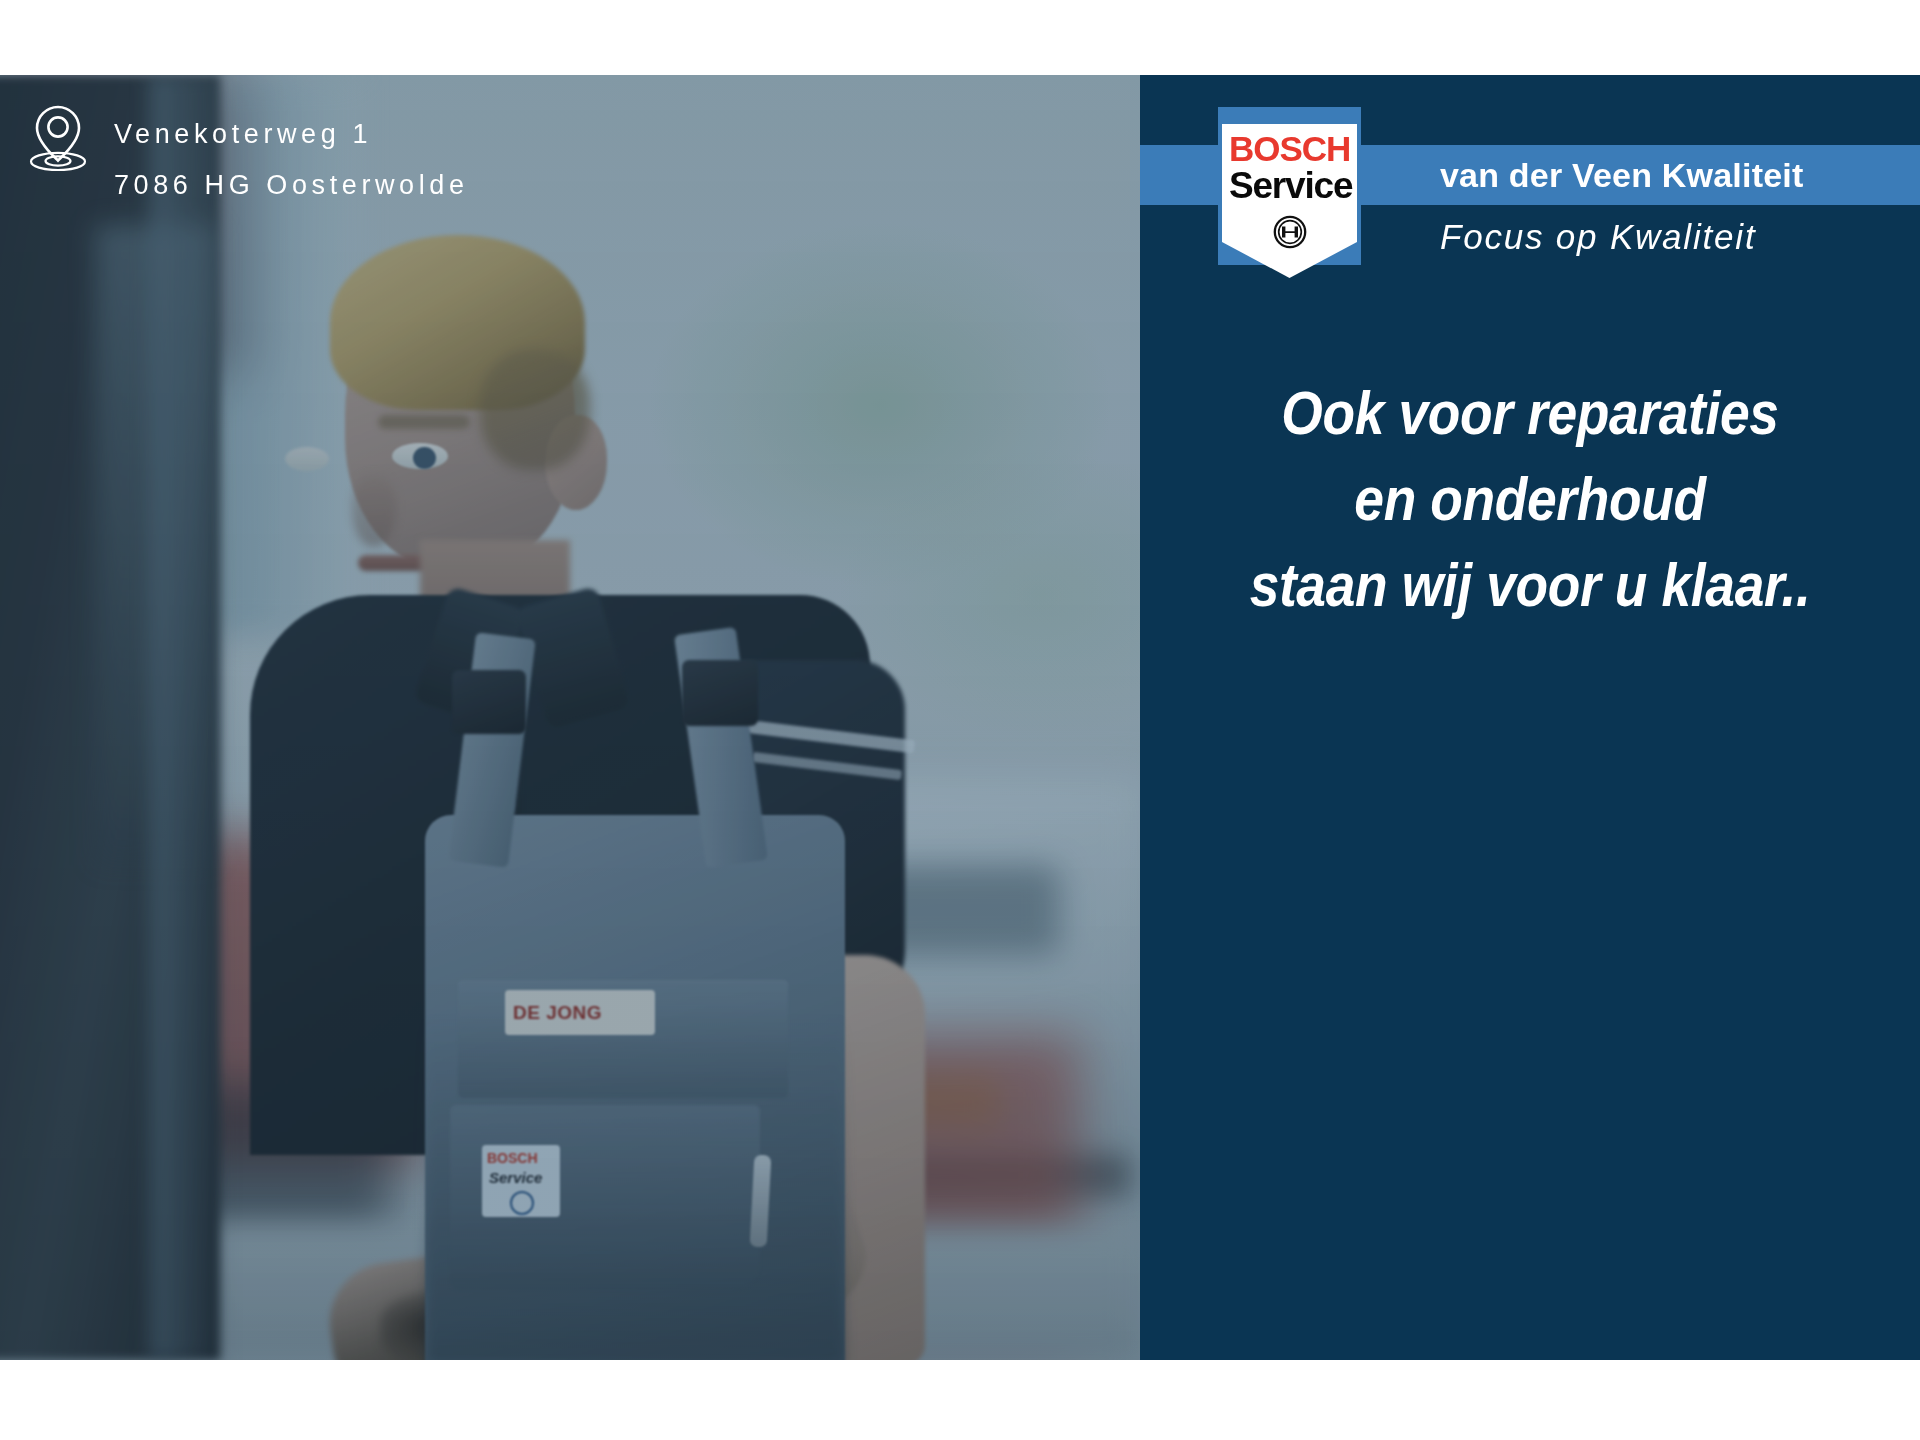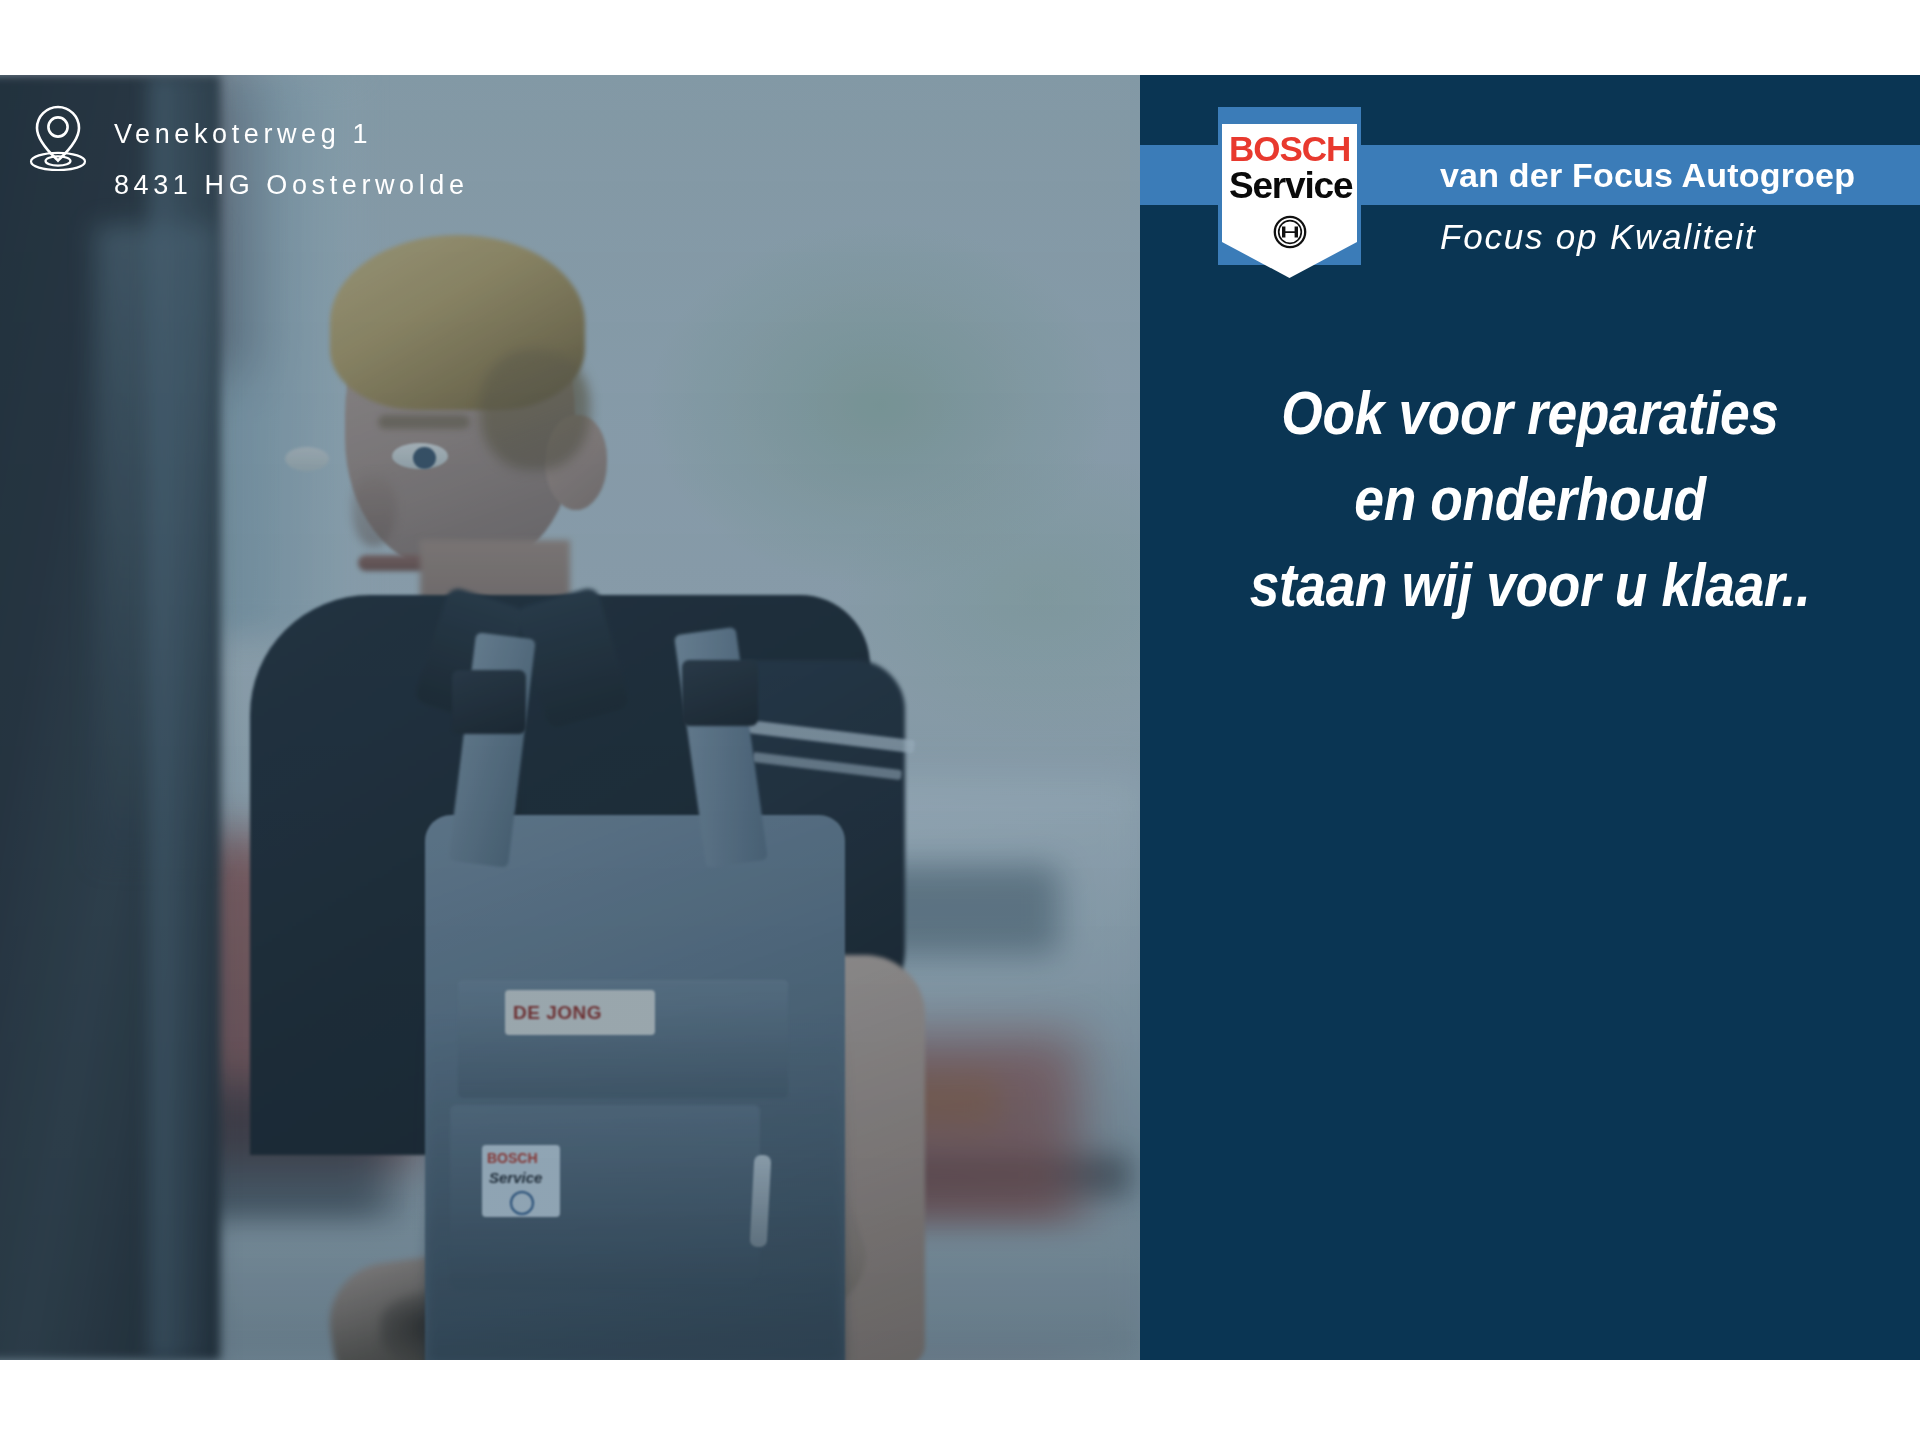--- a/index.html
+++ b/index.html
@@ -281,29 +281,29 @@
 
       <div class="addr">
         <svg class="pin" viewBox="0 0 60 68">
           <path d="M30 4 C18.4 4 9 13.4 9 25 c0 14 16.4 28 21 32.6 C34.6 53 51 39 51 25 C51 13.4 41.6 4 30 4 Z" fill="none" stroke="#ffffff" stroke-width="2.6"></path>
           <circle cx="30" cy="24" r="9.6" fill="none" stroke="#ffffff" stroke-width="2.6"></circle>
           <ellipse cx="30" cy="58" rx="12.5" ry="4.6" fill="none" stroke="#ffffff" stroke-width="2.2"></ellipse>
           <ellipse cx="30" cy="58.5" rx="27" ry="8.6" fill="none" stroke="#ffffff" stroke-width="2.2"></ellipse>
         </svg>
         <div class="addr-lines">
           <div>Venekoterweg 1</div>
-          <div>8431 HG Oosterwolde</div>
+          <div>7086 HG Oosterwolde</div>
         </div>
       </div>
     </div>
 
     <div class="panel">
 
       <div class="logobar"></div>
-      <div class="company">van der Focus Autogroep</div>
+      <div class="company">van der Veen Kwaliteit</div>
       <div class="tagline">Focus op Kwaliteit</div>
 
       <div class="bosch">
         <div class="bosch-w"></div>
         <div class="bosch-vfill"></div>
         <div class="bosch-top">BOSCH</div>
         <div class="bosch-sv">Service</div>
         <svg class="bosch-sym" viewBox="0 0 34 34">
           <circle cx="17" cy="17" r="15.2" fill="none" stroke="#111" stroke-width="2.3"></circle>
           <circle cx="17" cy="17" r="11.3" fill="none" stroke="#111" stroke-width="1.7"></circle>

